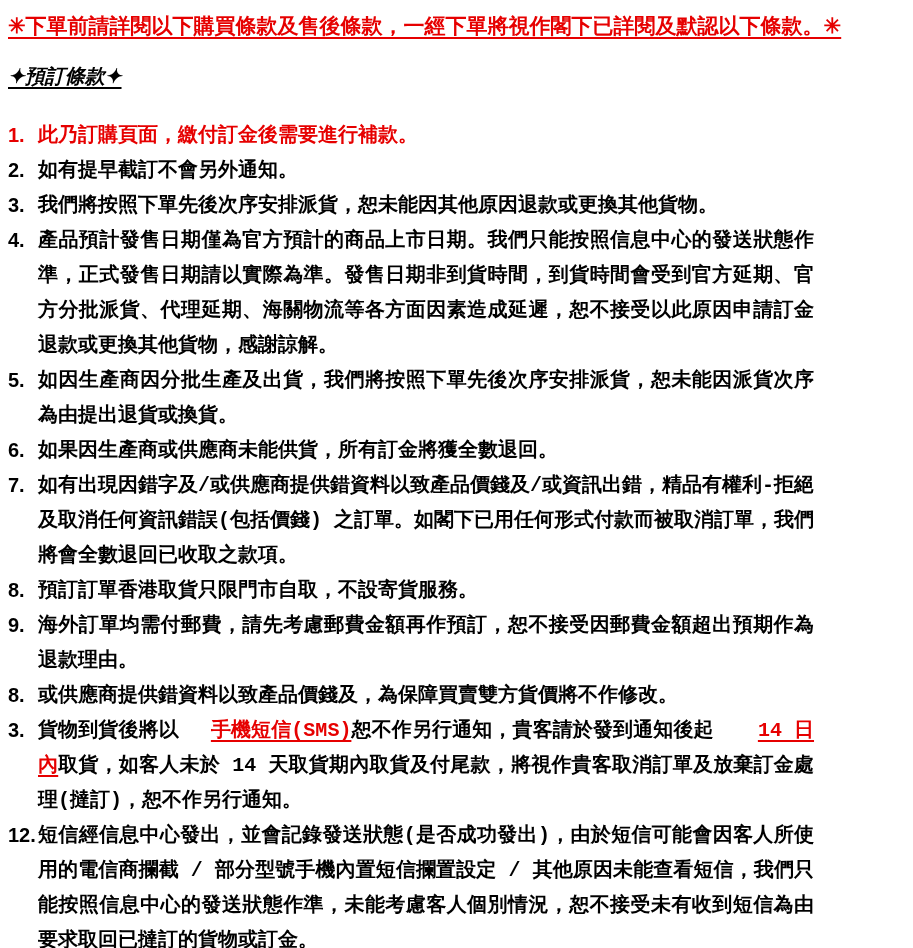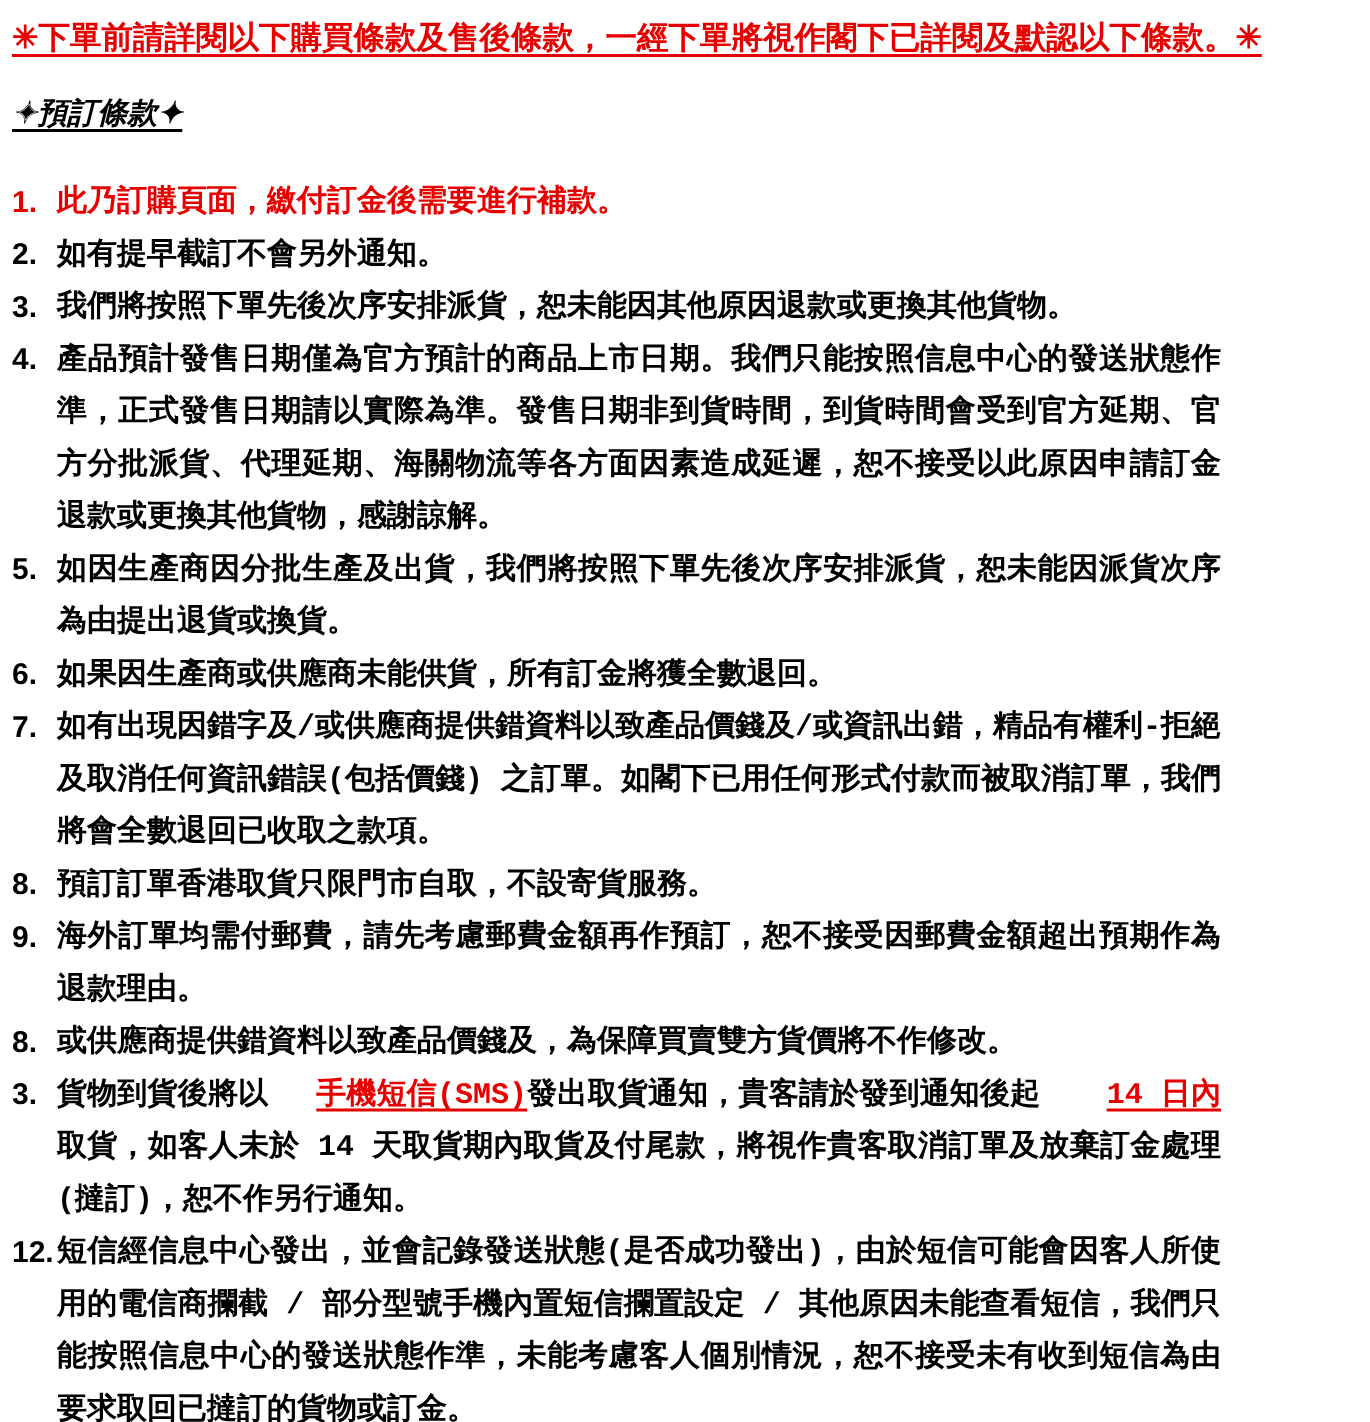--- a/index.html
+++ b/index.html
@@ -120,21 +120,21 @@
       <div class="term-item">
         <span class="num">9.</span>
         <div class="txt"><span class="seg-plain">海外訂單均需付郵費，請先考慮郵費金額再作預訂，恕不接受因郵費金額超出預期作為退款理由。</span></div>
       </div>
       <div class="term-item">
         <span class="num">8.</span>
         <div class="txt"><span class="seg-plain">或供應商提供錯資料以致產品價錢及，為保障買賣雙方貨價將不作修改。</span></div>
       </div>
       <div class="term-item">
         <span class="num">3.</span>
-        <div class="txt"><span class="seg-plain">貨物到貨後將以</span><span class="seg-red-underline">手機短信(SMS)</span><span class="seg-plain">發出取貨通知，貴客請於發到通知後起 </span><span class="seg-red-underline">14 日內</span><span class="seg-plain">取貨，如客人未於 14 天取貨期內取貨及付尾款，將視作貴客取消訂單及放棄訂金處理(撻訂)，恕不作另行通知。</span></div>
+        <div class="txt"><span class="seg-plain">貨物到貨後將以</span><span class="seg-red-underline">手機短信(SMS)</span><span class="seg-plain">恕不作另行通知，貴客請於發到通知後起 </span><span class="seg-red-underline">14 日內</span><span class="seg-plain">取貨，如客人未於 14 天取貨期內取貨及付尾款，將視作貴客取消訂單及放棄訂金處理(撻訂)，恕不作另行通知。</span></div>
       </div>
       <div class="term-item">
         <span class="num">12.</span>
         <div class="txt"><span class="seg-plain">短信經信息中心發出，並會記錄發送狀態(是否成功發出)，由於短信可能會因客人所使用的電信商攔截 / 部分型號手機內置短信攔置設定 / 其他原因未能查看短信，我們只能按照信息中心的發送狀態作準，未能考慮客人個別情況，恕不接受未有收到短信為由要求取回已撻訂的貨物或訂金。</span></div>
       </div>
       <div class="term-item">
         <span class="num">13.</span>
         <div class="txt"><span class="seg-plain">發售日期非到貨時間，請參閱 </span><a class="seg-link" href="#">網店購物須知</a><span class="seg-plain"> 。</span></div>
       </div>
     </div>

